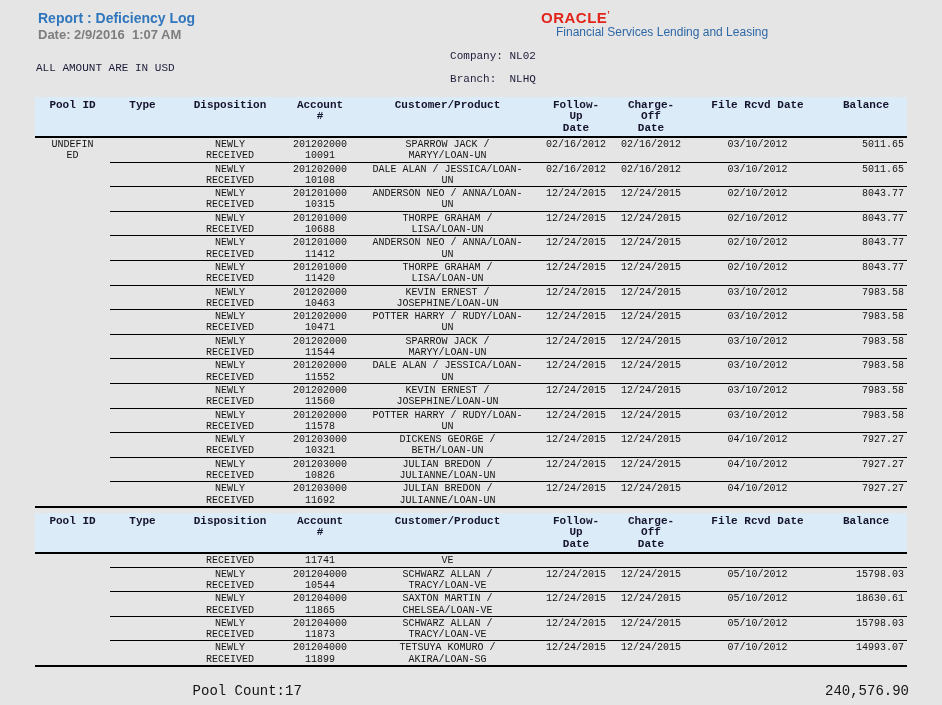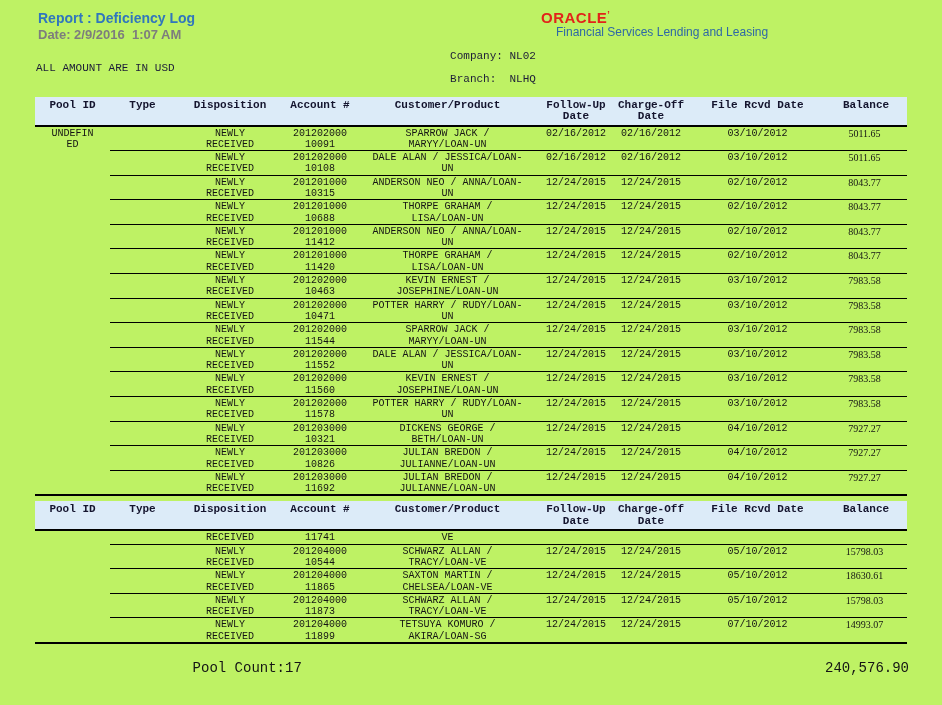--- a/index.html
+++ b/index.html
@@ -7,21 +7,21 @@
     --date-gray:#7d7d7d;
     --oracle-red:#e2231a;
     --tagline-blue:#2e68a6;
     --header-bg:#dcebf8;
     --ink:#141414;
     --header-ink:#14142e;
     --line:#000000;
   }
   *{box-sizing:border-box;}
   html,body{margin:0;padding:0;background:#ffffff;}
-  .page{position:relative;width:942px;height:705px;background:#bef264;overflow:hidden;
+  .page{position:relative;width:942px;height:705px;background:#e5e5e5;overflow:hidden;
         font-family:"Liberation Mono","DejaVu Sans Mono",monospace;color:var(--ink);}
   
   .top{position:relative;height:46px;}
   .report-title{position:absolute;left:38px;top:10px;
         font-family:"Liberation Sans","DejaVu Sans",sans-serif;
         font-weight:bold;font-size:14px;color:var(--title-blue);}
   .report-date{position:absolute;left:38px;top:27px;
         font-family:"Liberation Sans","DejaVu Sans",sans-serif;
         font-weight:bold;font-size:13px;color:var(--date-gray);white-space:pre;}
   .oracle-logo{position:absolute;left:541px;top:9px;
@@ -34,29 +34,29 @@
   
   .meta{margin:5px 0 0 36px;font-size:11px;line-height:11.5px;color:#1c1c38;}
   .meta-line{white-space:pre;}
   .meta-line.indent{padding-left:8px;text-align:center;}
   
   table.report-table{border-collapse:collapse;table-layout:fixed;width:872px;
         margin:11px 0 0 35px;}
   table.report-table.t2{margin-top:5px;}
   thead th{background:var(--header-bg);border-bottom:2px solid var(--line);
         font-weight:bold;font-size:11px;line-height:11.5px;color:var(--header-ink);
-        padding:3px 0 2px;text-align:center;vertical-align:top;white-space:pre-line;}
+        padding:3px 11px 2px;text-align:center;vertical-align:top;white-space:pre-line;}
   tbody td{font-size:10px;line-height:11.3px;text-align:center;vertical-align:top;
         white-space:pre-line;height:23px;padding:1px 0 0;
         border-bottom:1px solid var(--line);}
   tbody td:first-child{border-bottom:none;}
   tbody tr.single td{height:13px;}
   tbody tr.last td,tbody tr.last td:first-child{border-bottom:2px solid var(--line);}
   tbody tr.nolast td,tbody tr.nolast td:first-child{border-bottom:none;}
-  td.col-balance{text-align:center;padding-right:3px;font-family:Liberation Serif, serif;}
+  td.col-balance{text-align:right;padding-right:3px;}
   .col-pool{width:75px;} .col-type{width:65px;} .col-disposition{width:110px;}
   .col-account{width:70px;} .col-customer{width:185px;} .col-follow_up{width:72px;}
   .col-charge_off{width:78px;} .col-file_rcvd{width:135px;} .col-balance{width:82px;}
   
   .sum-row{display:grid;grid-template-columns:250px 70px 185px 285px 82px;
         width:872px;margin-left:35px;font-size:14px;line-height:12px;padding:18px 0 1px;}
   .s-label{grid-column:1;text-align:right;}
   .s-count{grid-column:2;text-align:left;padding-right:8px;}
   .s-tlabel{grid-column:4;text-align:right;padding-right:2px;margin-top:45px;}
   .s-tvalue{grid-column:5;text-align:right;padding-right:3px;}

